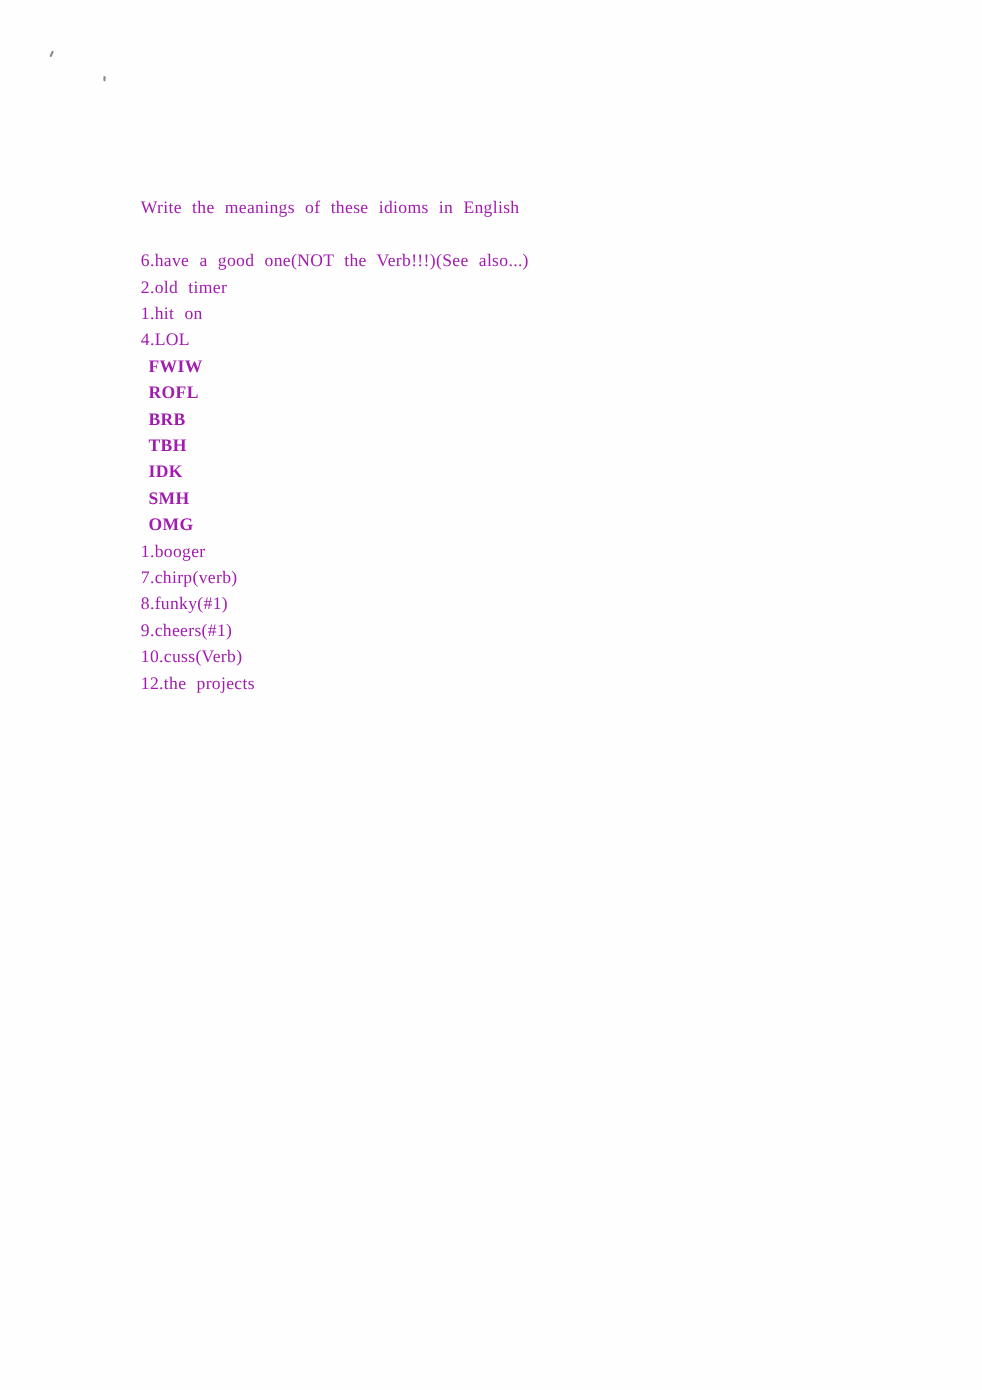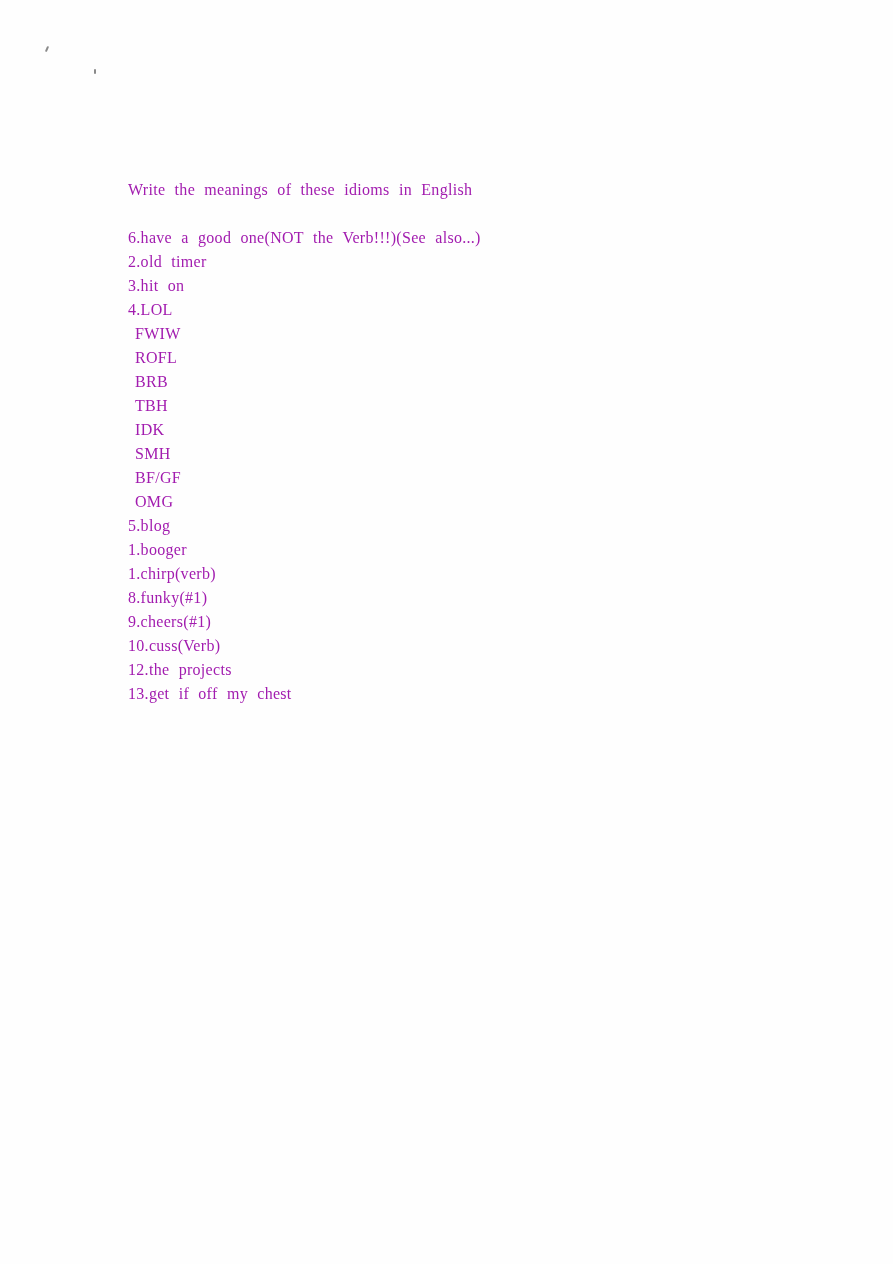--- a/index.html
+++ b/index.html
@@ -40,20 +40,21 @@
     cursor: pointer;
   }
   .blank-spacer {
     height: 24px;
   }
   .line {
     white-space: nowrap;
   }
   .line.indent {
     padding-left: 7px;
+    font-weight: bold;
   }
   
   .speck {
     position: absolute;
     background: #8a8a8a;
   }
   .speck-slash {
     left: 46px;
     top: 46px;
     width: 2px;
@@ -80,34 +81,31 @@
   <div class="doc">
 
     <div class="heading-line">Write the meanings of these idioms in English</div>
 
 
     <div class="blank-spacer"></div>
 
     <div id="idiom-list">
         <div class="line">6.have a good one(NOT the Verb!!!)(See also...)</div>
         <div class="line">2.old timer</div>
-        <div class="line">3.hit on</div>
+        <div class="line">1.hit on</div>
         <div class="line">4.LOL</div>
         <div class="line indent">FWIW</div>
         <div class="line indent">ROFL</div>
         <div class="line indent">BRB</div>
         <div class="line indent">TBH</div>
         <div class="line indent">IDK</div>
         <div class="line indent">SMH</div>
-        <div class="line indent">BF/GF</div>
         <div class="line indent">OMG</div>
-        <div class="line">5.blog</div>
         <div class="line">1.booger</div>
-        <div class="line">1.chirp(verb)</div>
+        <div class="line">7.chirp(verb)</div>
         <div class="line">8.funky(#1)</div>
         <div class="line">9.cheers(#1)</div>
         <div class="line">10.cuss(Verb)</div>
         <div class="line">12.the projects</div>
-        <div class="line">13.get if off my chest</div>
       </div>
 
   </div>
 </div>
 
 </body></html>

